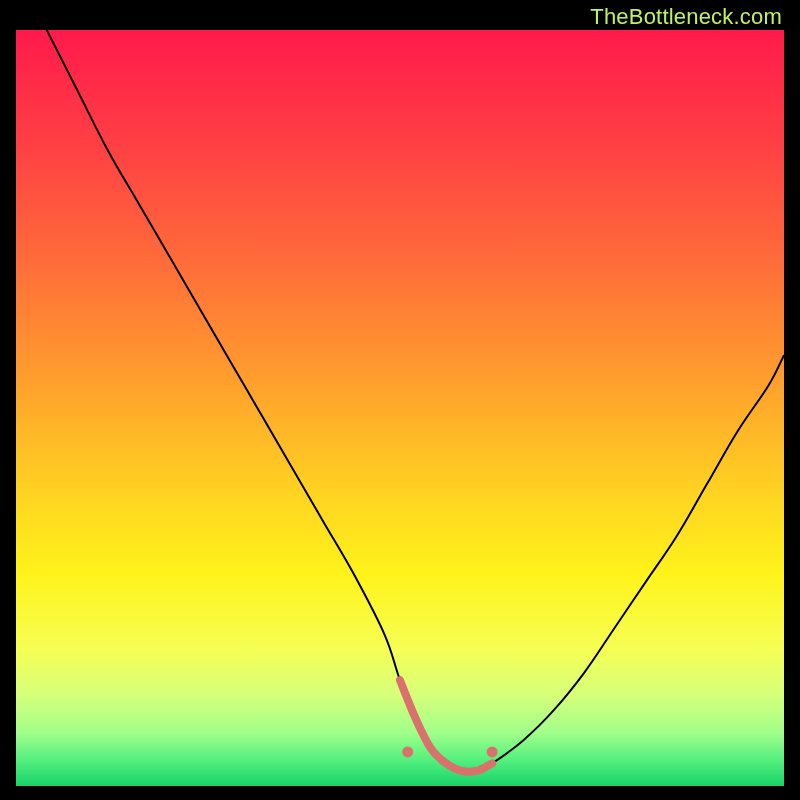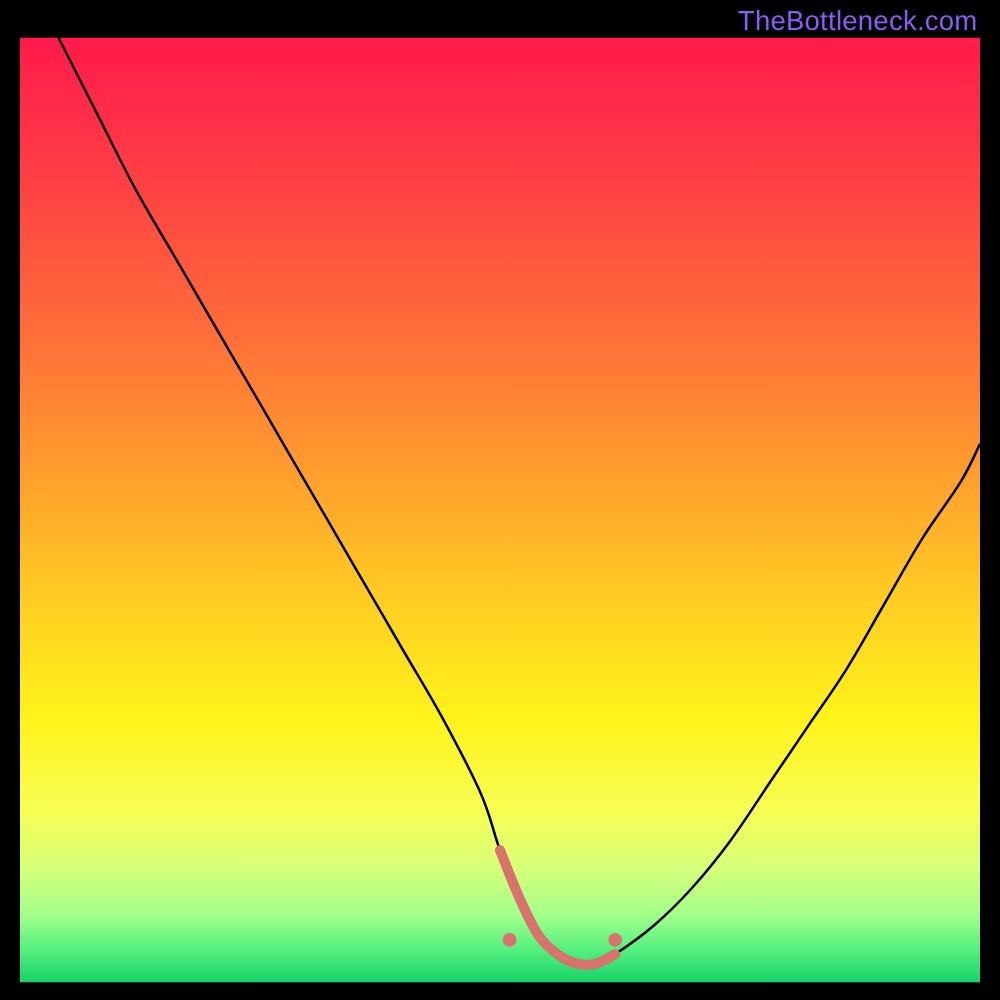--- a/index.html
+++ b/index.html
@@ -23,21 +23,21 @@
     position: absolute;
     left: 0;
     top: 0;
     width: 768px;
     height: 756px;
   }
   .watermark {
     position: absolute;
     top: 4px;
     right: 18px;
-    color: #8b5cf6;
+    color: #bef264;
     font-size: 22px;
     font-weight: 400;
     letter-spacing: 0.2px;
   }
   svg {
     display: block;
   }
 </style>
 </head>
 <body>

